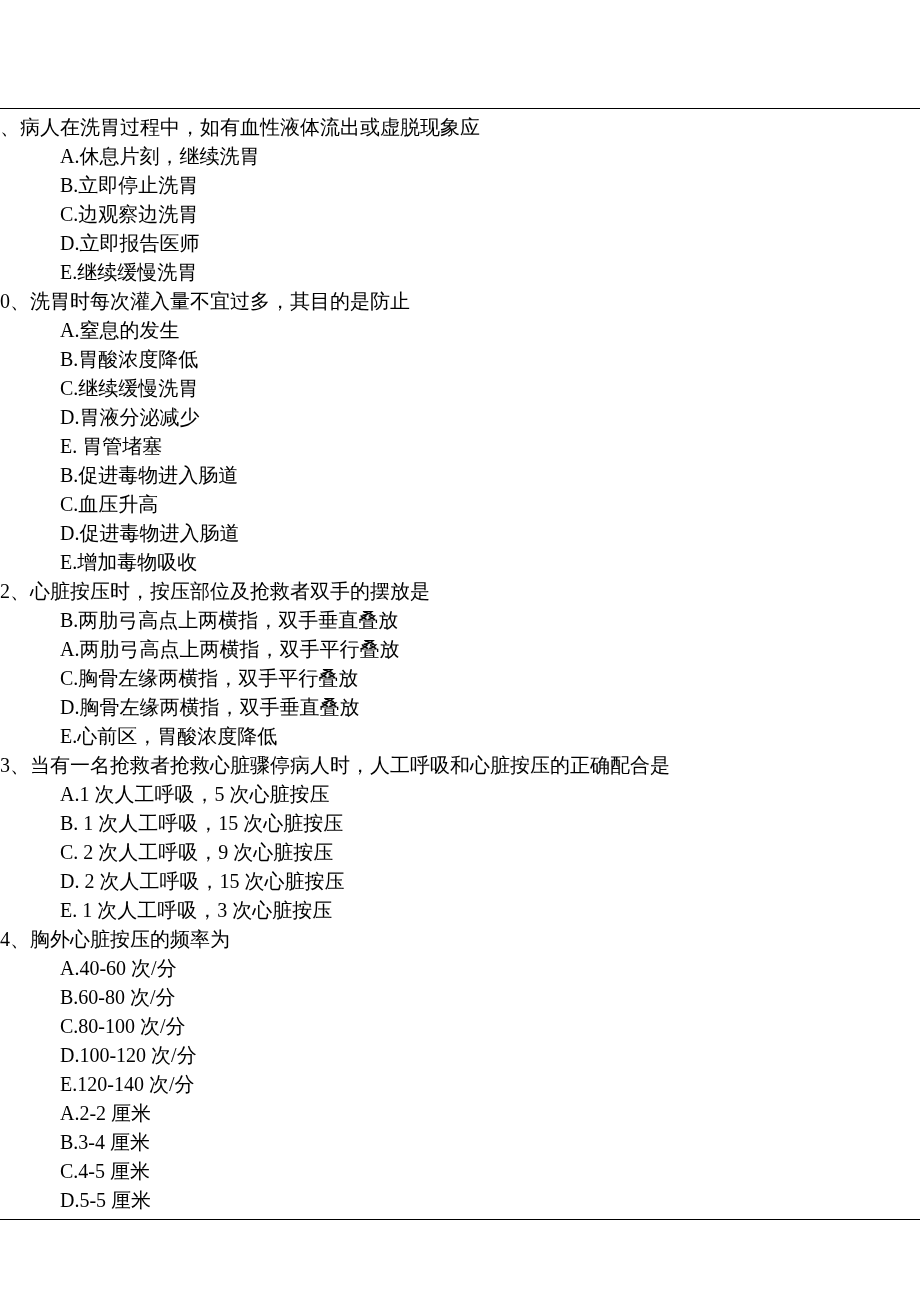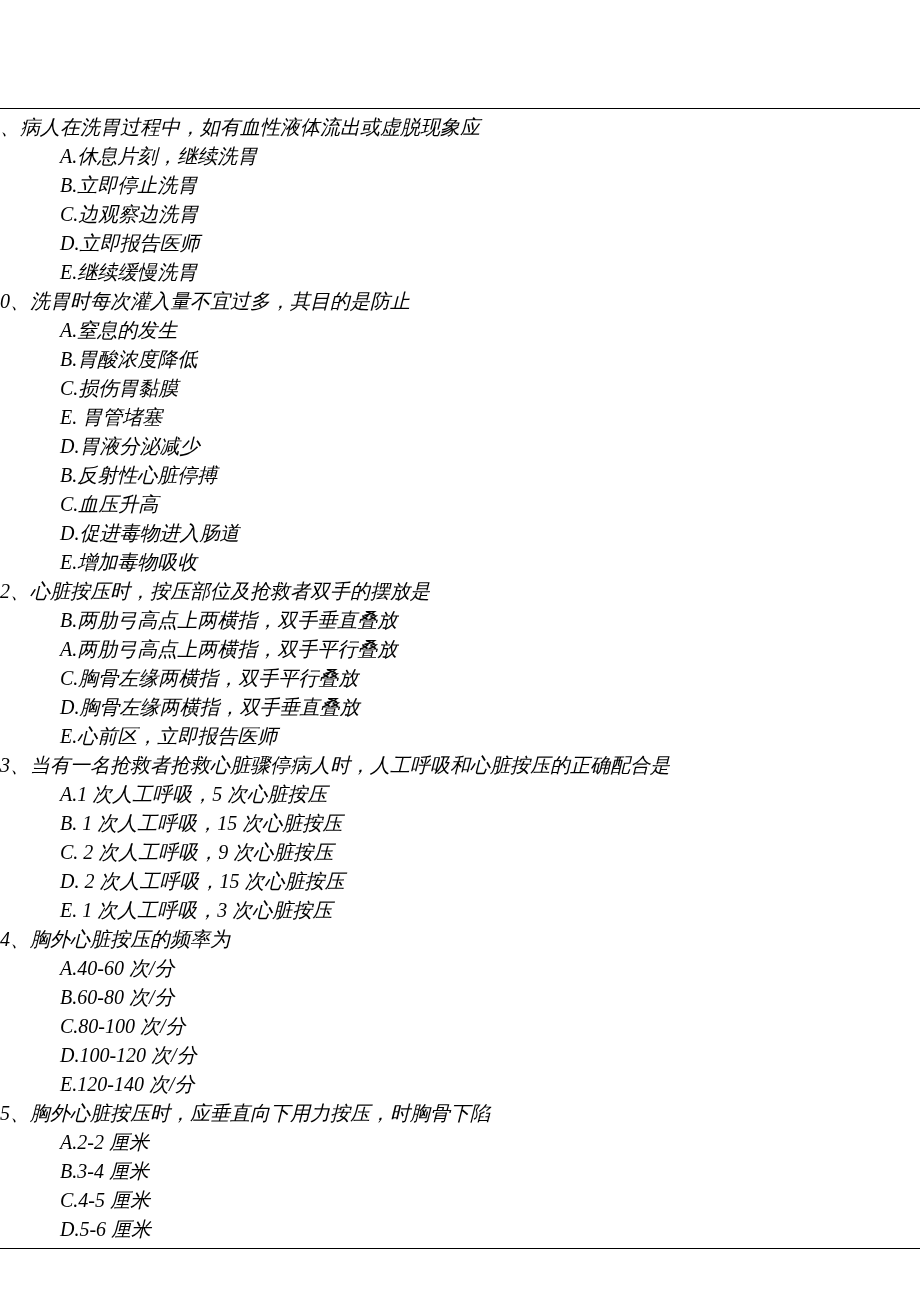--- a/index.html
+++ b/index.html
@@ -22,62 +22,60 @@
       padding: 4px 0;
     }
     .question-text {
       padding-left: 0;
     }
     .option {
       padding-left: 60px;
     }
     .line {
       white-space: pre;
-      font-style: italic;
     }
   </style>
 </head>
 <body>
 
 <div class="content-box">
   <div id="questions-container">
       <div class="question-text line"><span></span><span>、病人在洗胃过程中，如有血性液体流出或虚脱现象应</span></div>
       <div class="option line">A.休息片刻，继续洗胃</div>
       <div class="option line">B.立即停止洗胃</div>
       <div class="option line">C.边观察边洗胃</div>
       <div class="option line">D.立即报告医师</div>
       <div class="option line">E.继续缓慢洗胃</div>
       <div class="question-text line"><span>0</span><span>、洗胃时每次灌入量不宜过多，其目的是防止</span></div>
       <div class="option line">A.窒息的发生</div>
       <div class="option line">B.胃酸浓度降低</div>
-      <div class="option line">C.损伤胃黏膜</div>
+      <div class="option line">C.继续缓慢洗胃</div>
+      <div class="option line">D.胃液分泌减少</div>
       <div class="option line">E. 胃管堵塞</div>
-      <div class="option line">D.胃液分泌减少</div>
-      <div class="option line">B.反射性心脏停搏</div>
+      <div class="option line">B.促进毒物进入肠道</div>
       <div class="option line">C.血压升高</div>
       <div class="option line">D.促进毒物进入肠道</div>
       <div class="option line">E.增加毒物吸收</div>
       <div class="question-text line"><span>2</span><span>、心脏按压时，按压部位及抢救者双手的摆放是</span></div>
       <div class="option line">B.两肋弓高点上两横指，双手垂直叠放</div>
       <div class="option line">A.两肋弓高点上两横指，双手平行叠放</div>
       <div class="option line">C.胸骨左缘两横指，双手平行叠放</div>
       <div class="option line">D.胸骨左缘两横指，双手垂直叠放</div>
-      <div class="option line">E.心前区，立即报告医师</div>
+      <div class="option line">E.心前区，胃酸浓度降低</div>
       <div class="question-text line"><span>3</span><span>、当有一名抢救者抢救心脏骤停病人时，人工呼吸和心脏按压的正确配合是</span></div>
       <div class="option line">A.1 次人工呼吸，5 次心脏按压</div>
       <div class="option line">B. 1 次人工呼吸，15 次心脏按压</div>
       <div class="option line">C. 2 次人工呼吸，9 次心脏按压</div>
       <div class="option line">D. 2 次人工呼吸，15 次心脏按压</div>
       <div class="option line">E. 1 次人工呼吸，3 次心脏按压</div>
       <div class="question-text line"><span>4</span><span>、胸外心脏按压的频率为</span></div>
       <div class="option line">A.40-60 次/分</div>
       <div class="option line">B.60-80 次/分</div>
       <div class="option line">C.80-100 次/分</div>
       <div class="option line">D.100-120 次/分</div>
       <div class="option line">E.120-140 次/分</div>
-      <div class="question-text line"><span>5</span><span>、胸外心脏按压时，应垂直向下用力按压，时胸骨下陷</span></div>
       <div class="option line">A.2-2 厘米</div>
       <div class="option line">B.3-4 厘米</div>
       <div class="option line">C.4-5 厘米</div>
-      <div class="option line">D.5-6 厘米</div>
+      <div class="option line">D.5-5 厘米</div>
     </div>
 
 </div>
 
 </body></html>

